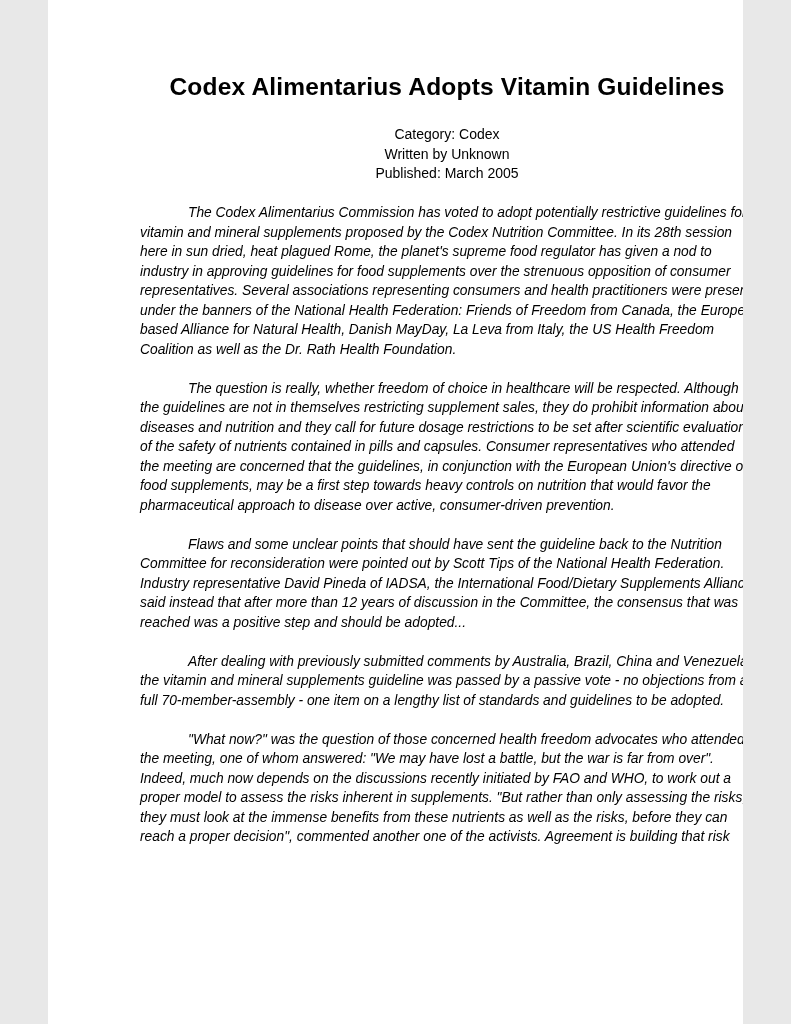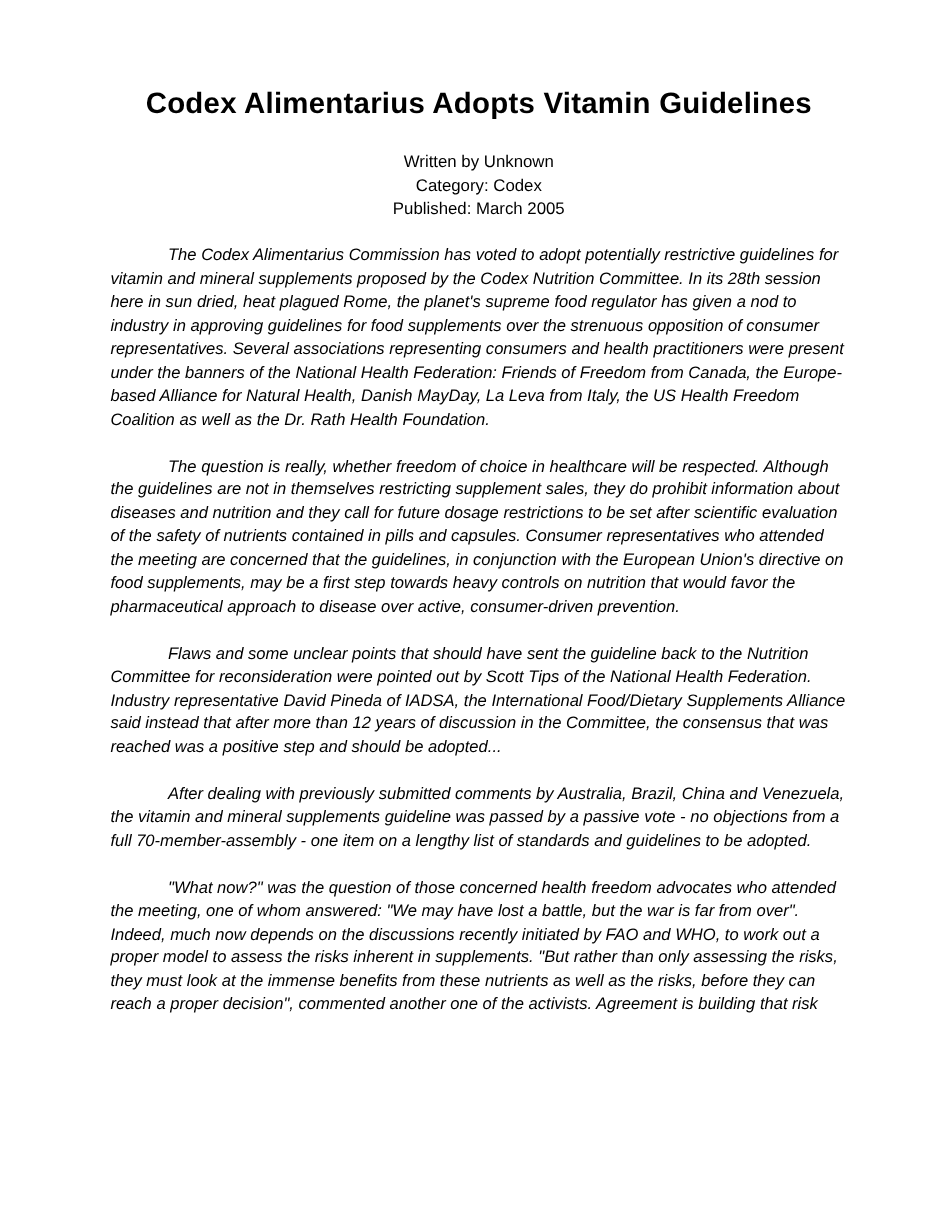--- a/index.html
+++ b/index.html
@@ -2,21 +2,21 @@
 <html><head>
 <meta charset="utf-8">
 <style>
   html, body {
     margin: 0;
     padding: 0;
     background: #e8e8e8;
   }
   .page {
     position: relative;
-    width: 791px;
+    width: 695px;
     height: 1024px;
     margin: 0 auto;
     background: #ffffff;
     color: #000000;
     font-family: "Liberation Sans", "DejaVu Sans", sans-serif;
     overflow: hidden;
     box-sizing: border-box;
   }
   .content {
     position: absolute;
@@ -57,22 +57,22 @@
 </style>
 </head>
 <body>
 
 <div class="page">
   <div class="content">
 
     <h1 class="title">Codex Alimentarius Adopts Vitamin Guidelines</h1>
 
     <div class="byline">
+      <div>Category: Codex</div>
       <div>Written by Unknown</div>
-      <div>Category: Codex</div>
       <div>Published: March 2005</div>
     </div>
 
     <div class="body-text">
       <p class="para">The Codex Alimentarius Commission has voted to adopt potentially restrictive guidelines for vitamin and mineral supplements proposed by the Codex Nutrition Committee. In its 28th session here in sun dried, heat plagued Rome, the planet's supreme food regulator has given a nod to industry in approving guidelines for food supplements over the strenuous opposition of consumer representatives. Several associations representing consumers and health practitioners were present under the banners of the National Health Federation: Friends of Freedom from Canada, the Europe-based Alliance for Natural Health, Danish MayDay, La Leva from Italy, the US Health Freedom Coalition as well as the Dr. Rath Health Foundation.</p>
       <p class="para">The question is really, whether freedom of choice in healthcare will be respected. Although the guidelines are not in themselves restricting supplement sales, they do prohibit information about diseases and nutrition and they call for future dosage restrictions to be set after scientific evaluation of the safety of nutrients contained in pills and capsules. Consumer representatives who attended the meeting are concerned that the guidelines, in conjunction with the European Union's directive on food supplements, may be a first step towards heavy controls on nutrition that would favor the pharmaceutical approach to disease over active, consumer-driven prevention.</p>
       <p class="para">Flaws and some unclear points that should have sent the guideline back to the Nutrition Committee for reconsideration were pointed out by Scott Tips of the National Health Federation.</p>
       <p class="para cont">Industry representative David Pineda of IADSA, the International Food/Dietary Supplements Alliance said instead that after more than 12 years of discussion in the Committee, the consensus that was reached was a positive step and should be adopted...</p>
       <p class="para">After dealing with previously submitted comments by Australia, Brazil, China and Venezuela, the vitamin and mineral supplements guideline was passed by a passive vote - no objections from a full 70-member-assembly - one item on a lengthy list of standards and guidelines to be adopted.</p>
       <p class="para">"What now?" was the question of those concerned health freedom advocates who attended the meeting, one of whom answered: "We may have lost a battle, but the war is far from over". Indeed, much now depends on the discussions recently initiated by FAO and WHO, to work out a proper model to assess the risks inherent in supplements. "But rather than only assessing the risks, they must look at the immense benefits from these nutrients as well as the risks, before they can reach a proper decision", commented another one of the activists. Agreement is building that risk</p>

